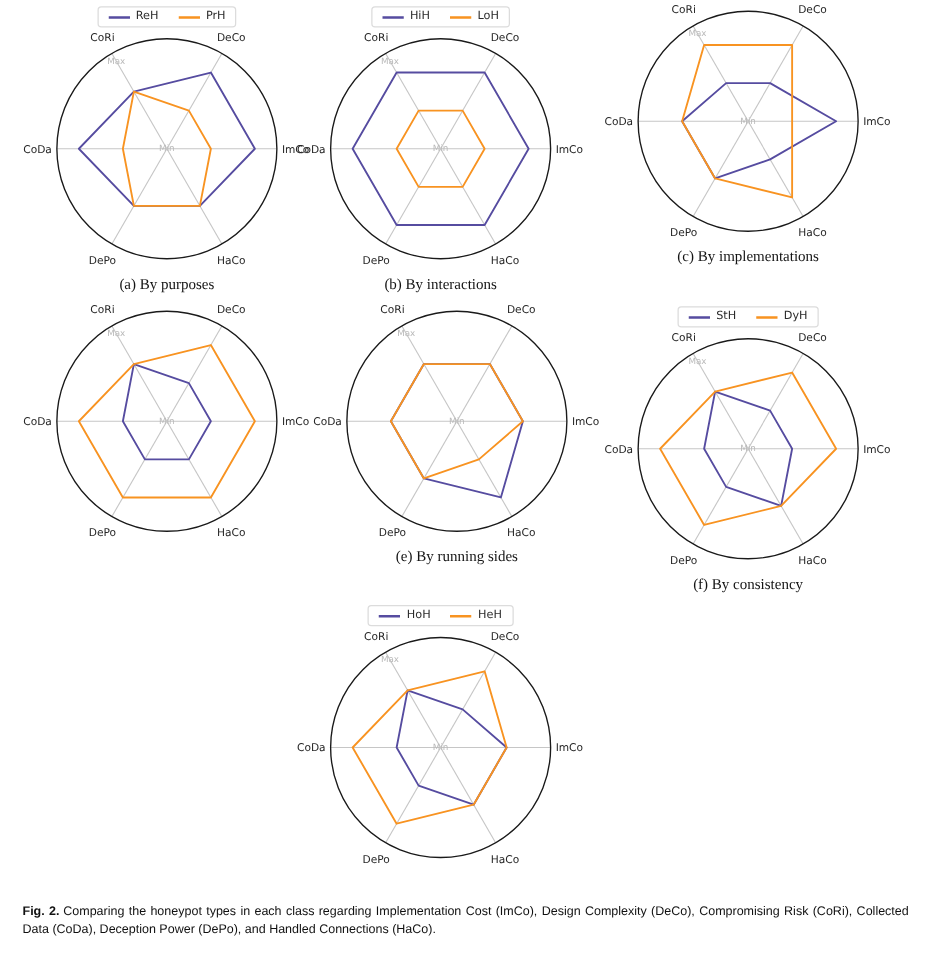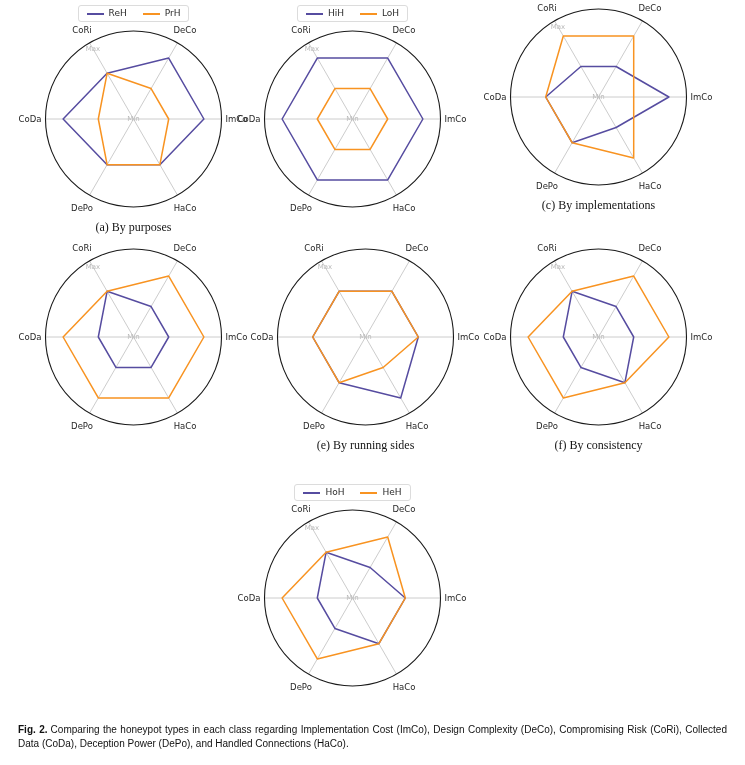--- a/index.html
+++ b/index.html
@@ -81,20 +81,21 @@
         <polygon points="98.9,66.52 134.1,66.52 151.7,97 134.1,127.48 98.9,127.48 81.3,97" fill="none" stroke="#F89321" stroke-width="1.5" stroke-linejoin="round"></polygon>
         <text x="65" y="10.8" text-anchor="middle" class="axlab">CoRi</text>
         <text x="168" y="10.8" text-anchor="middle" class="axlab">DeCo</text>
         <text x="208.5" y="100" text-anchor="start" class="axlab">ImCo</text>
         <text x="168" y="189.2" text-anchor="middle" class="axlab">HaCo</text>
         <text x="65" y="189.2" text-anchor="middle" class="axlab">DePo</text>
         <text x="24.5" y="100" text-anchor="end" class="axlab">CoDa</text>
         <text x="76" y="28.85" text-anchor="middle" class="ticklab">Max</text>
         <text x="116.5" y="99" text-anchor="middle" class="ticklab">Min</text>
       </svg>
+    <div class="cap">(b) By interactions</div>
   </div>
 
   <div class="cell" style="left:482px;top:0px">
     <svg class="radar" width="233" height="196">
         <line x1="204.5" y1="97" x2="28.5" y2="97" stroke="#C6C6C6" stroke-width="0.9"></line>
         <line x1="160.5" y1="20.79" x2="72.5" y2="173.21" stroke="#C6C6C6" stroke-width="0.9"></line>
         <line x1="72.5" y1="20.79" x2="160.5" y2="173.21" stroke="#C6C6C6" stroke-width="0.9"></line>
         <circle cx="116.5" cy="97" r="88" fill="none" stroke="#1A1A1A" stroke-width="1.1"></circle>
         <polygon points="98.9,66.52 134.1,66.52 186.9,97 134.1,127.48 90.1,142.73 63.7,97" fill="none" stroke="#564CA0" stroke-width="1.5" stroke-linejoin="round"></polygon>
         <polygon points="81.3,36.03 151.7,36.03 151.7,97 151.7,157.97 90.1,142.73 63.7,97" fill="none" stroke="#F89321" stroke-width="1.5" stroke-linejoin="round"></polygon>
@@ -143,20 +144,32 @@
         <text x="168" y="189.2" text-anchor="middle" class="axlab">HaCo</text>
         <text x="65" y="189.2" text-anchor="middle" class="axlab">DePo</text>
         <text x="24.5" y="100" text-anchor="end" class="axlab">CoDa</text>
         <text x="76" y="28.85" text-anchor="middle" class="ticklab">Max</text>
         <text x="116.5" y="99" text-anchor="middle" class="ticklab">Min</text>
       </svg>
     <div class="cap">(e) By running sides</div>
   </div>
 
   <div class="cell" style="left:482px;top:240px">
+    <div class="legend">
+      <span class="legend-box">
+        <span class="leg-item">
+          <span class="swatch" style="background-color: rgb(86, 76, 160);"></span>
+          <span class="leg-label">StH</span>
+        </span>
+        <span class="leg-item">
+          <span class="swatch" style="background-color: rgb(248, 147, 33);"></span>
+          <span class="leg-label">DyH</span>
+        </span>
+      </span>
+    </div>
     <svg class="radar" width="233" height="196">
         <line x1="204.5" y1="97" x2="28.5" y2="97" stroke="#C6C6C6" stroke-width="0.9"></line>
         <line x1="160.5" y1="20.79" x2="72.5" y2="173.21" stroke="#C6C6C6" stroke-width="0.9"></line>
         <line x1="72.5" y1="20.79" x2="160.5" y2="173.21" stroke="#C6C6C6" stroke-width="0.9"></line>
         <circle cx="116.5" cy="97" r="88" fill="none" stroke="#1A1A1A" stroke-width="1.1"></circle>
         <polygon points="90.1,51.27 134.1,66.52 151.7,97 142.9,142.73 98.9,127.48 81.3,97" fill="none" stroke="#564CA0" stroke-width="1.5" stroke-linejoin="round"></polygon>
         <polygon points="90.1,51.27 151.7,36.03 186.9,97 142.9,142.73 81.3,157.97 46.1,97" fill="none" stroke="#F89321" stroke-width="1.5" stroke-linejoin="round"></polygon>
         <text x="65" y="10.8" text-anchor="middle" class="axlab">CoRi</text>
         <text x="168" y="10.8" text-anchor="middle" class="axlab">DeCo</text>
         <text x="208.5" y="100" text-anchor="start" class="axlab">ImCo</text>

